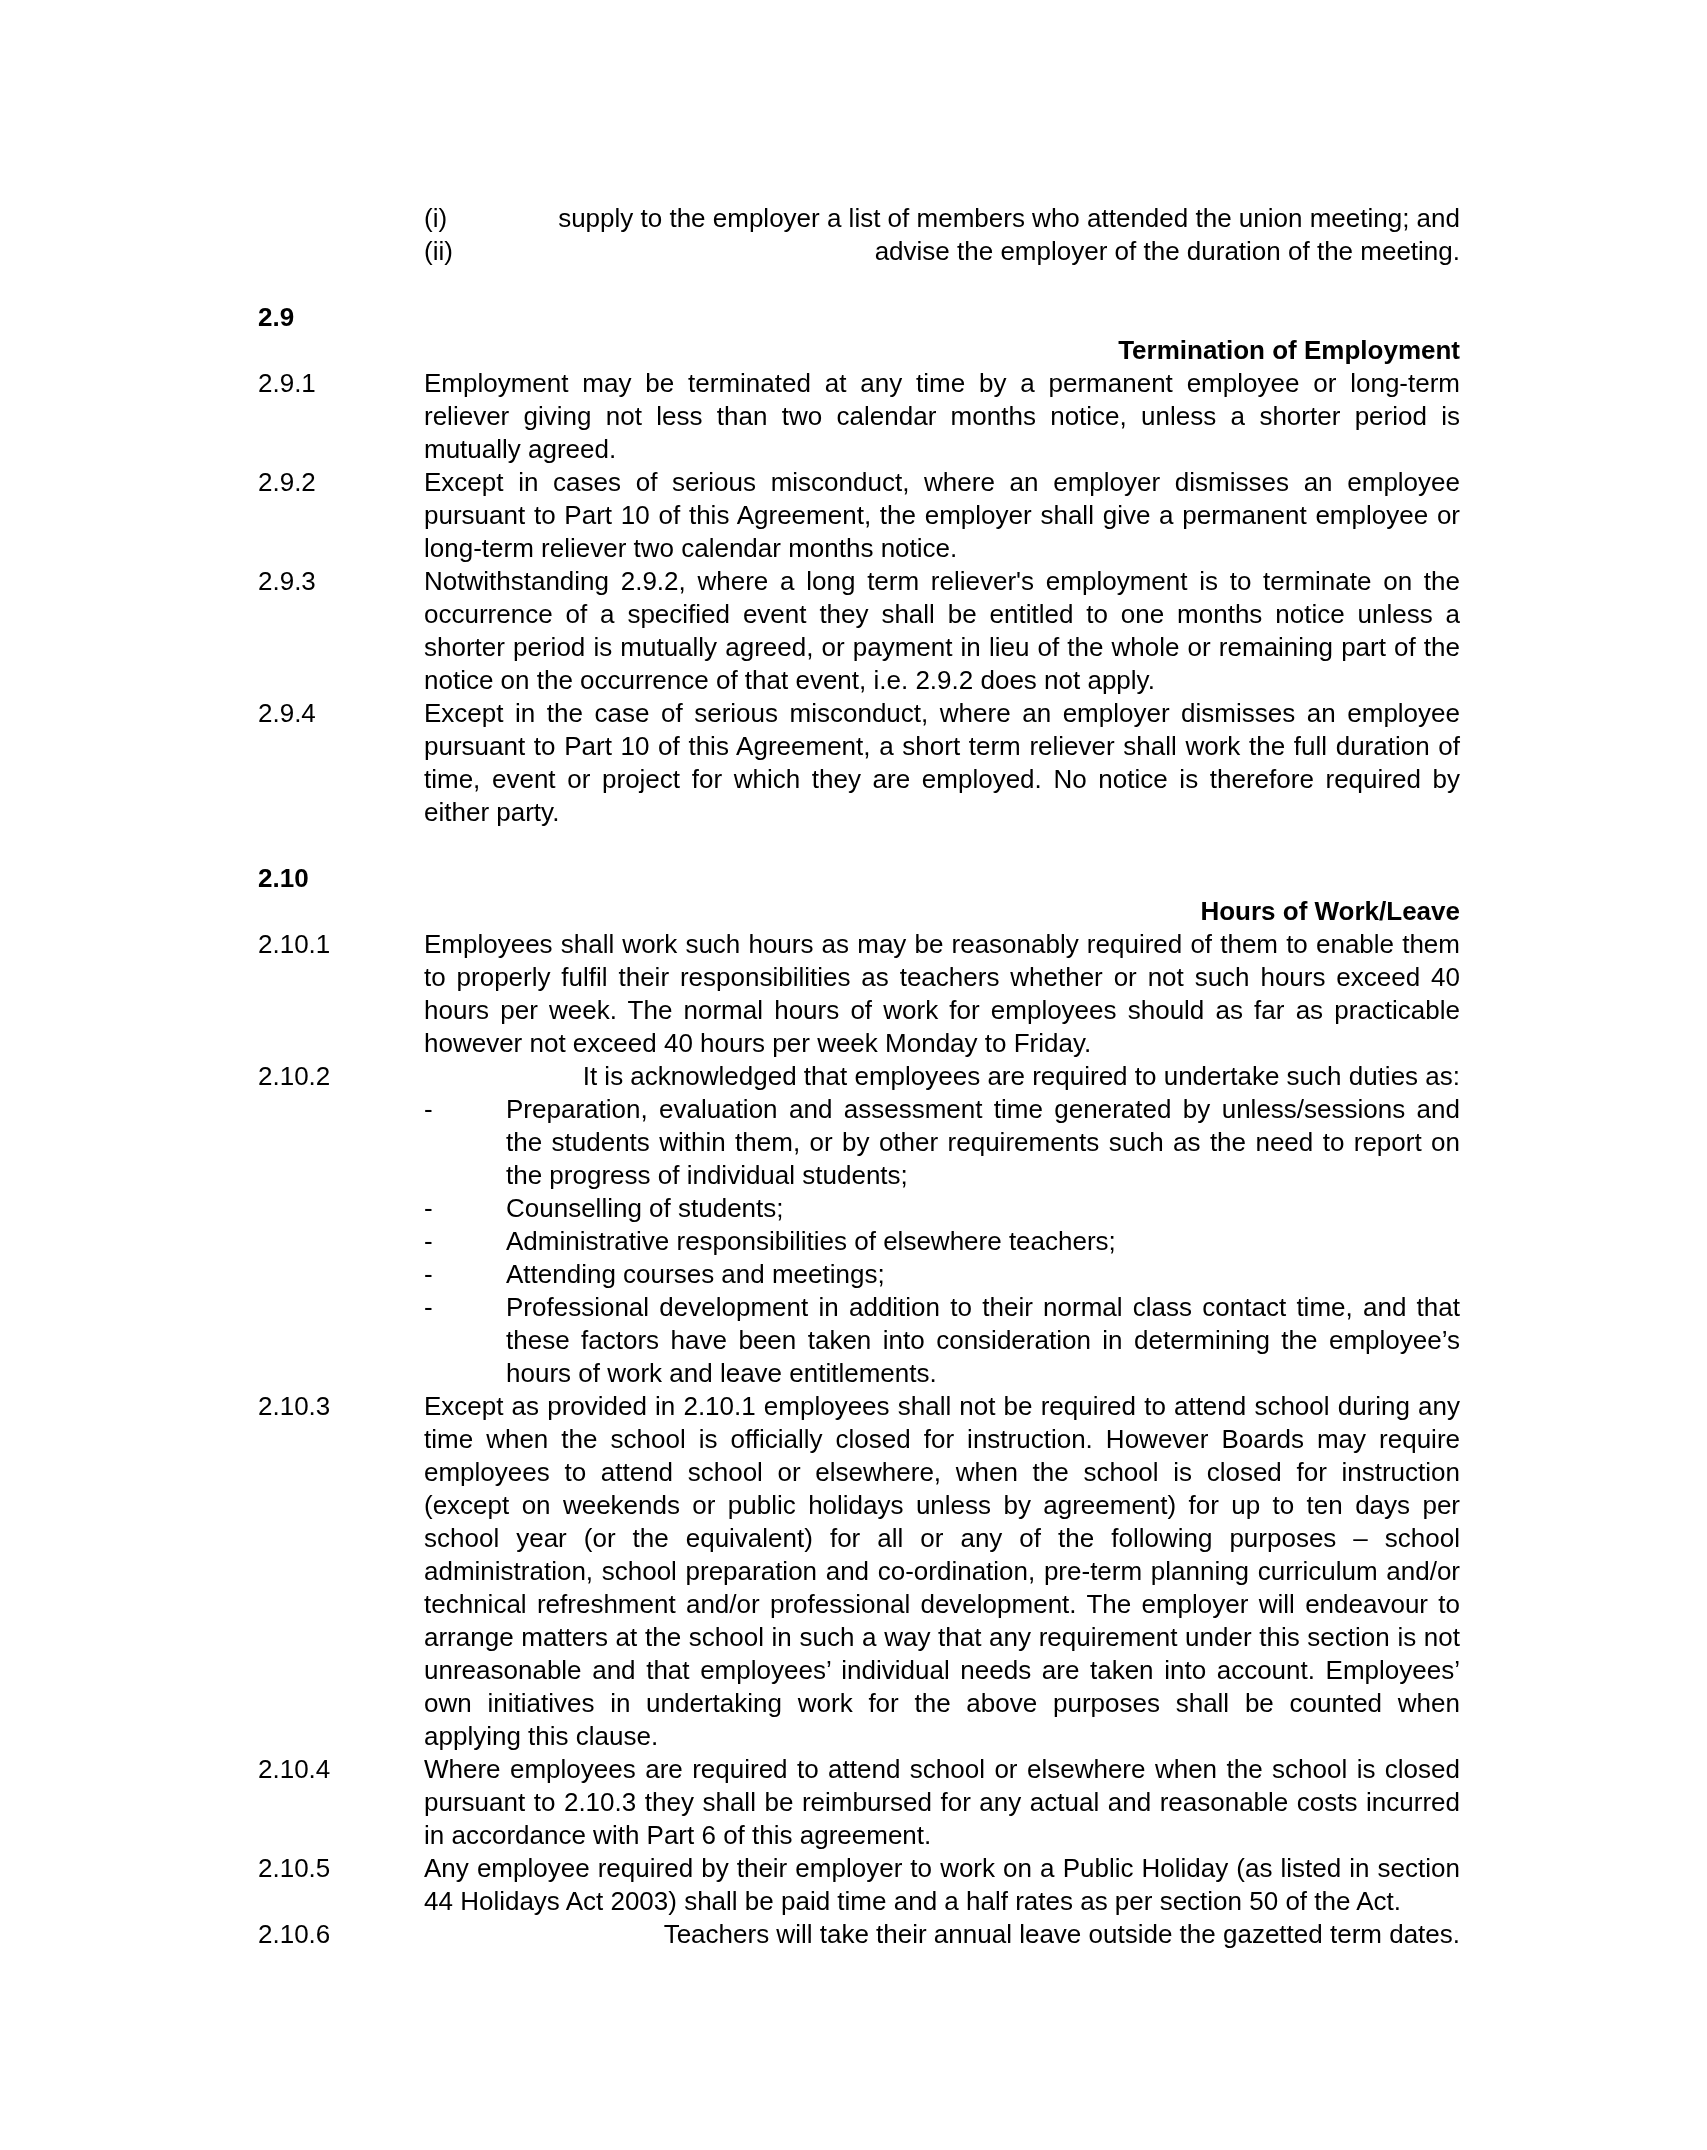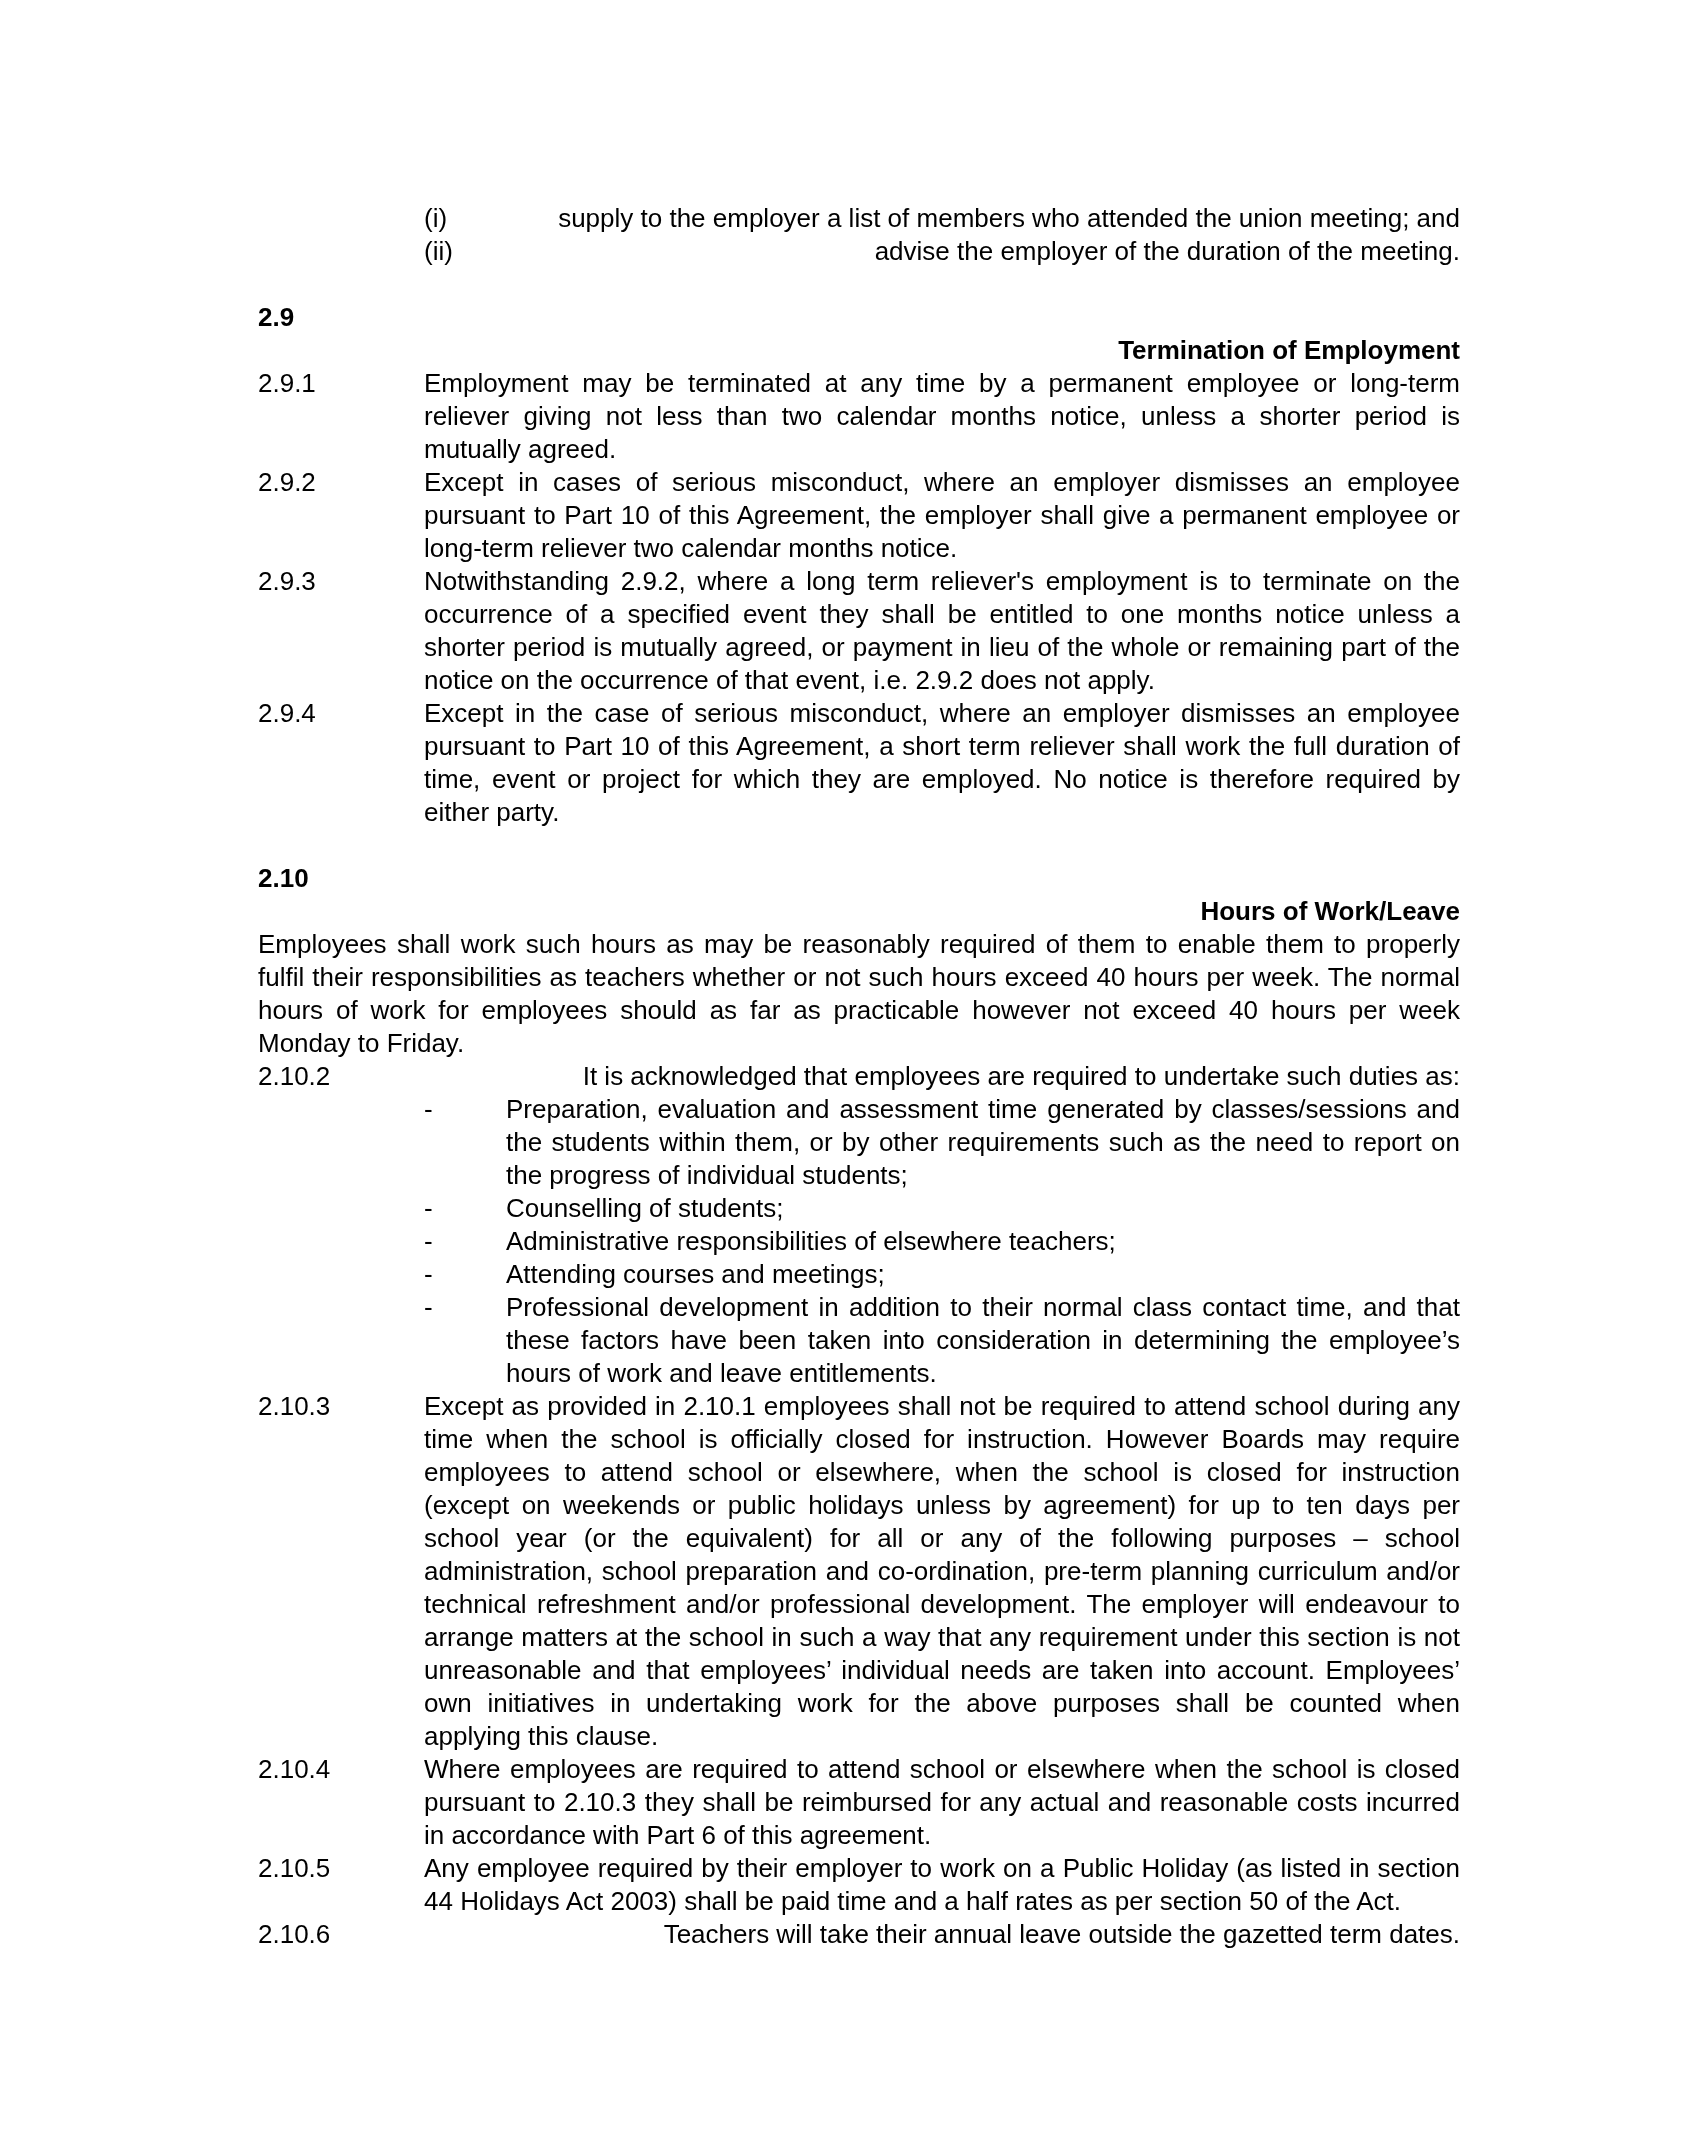--- a/index.html
+++ b/index.html
@@ -55,29 +55,30 @@
       <span class="txt">Except in the case of serious misconduct, where an employer dismisses an employee pursuant to Part 10 of this Agreement, a short term reliever shall work the full duration of time, event or project for which they are employed.  No notice is therefore required by either party.</span>
     </div>
 
     <div class="gap"></div>
 
     <div class="row heading">
       <span class="num">2.10</span>
       <span class="txt nojust">Hours of Work/Leave</span>
     </div>
     <div class="row">
+      <span class="num">2.10.1</span>
       <span class="txt">Employees shall work such hours as may be reasonably required of them to enable them to properly fulfil their responsibilities as teachers whether or not such hours exceed 40 hours per week.  The normal hours of work for employees should as far as practicable however not exceed 40 hours per week Monday to Friday.</span>
     </div>
     <div class="row">
       <span class="num">2.10.2</span>
       <span class="txt nojust">It is acknowledged that employees are required to undertake such duties as:</span>
     </div>
     <div class="subrow">
       <span class="bullet">-</span>
-      <span class="txt">Preparation, evaluation and assessment time generated by classes/sessions and the students within them, or by other requirements such as the need to report on the progress of individual students;</span>
+      <span class="txt">Preparation, evaluation and assessment time generated by unless/sessions and the students within them, or by other requirements such as the need to report on the progress of individual students;</span>
     </div>
     <div class="subrow">
       <span class="bullet">-</span>
       <span class="txt">Counselling of students;</span>
     </div>
     <div class="subrow">
       <span class="bullet">-</span>
       <span class="txt">Administrative responsibilities of elsewhere teachers;</span>
     </div>
     <div class="subrow">

